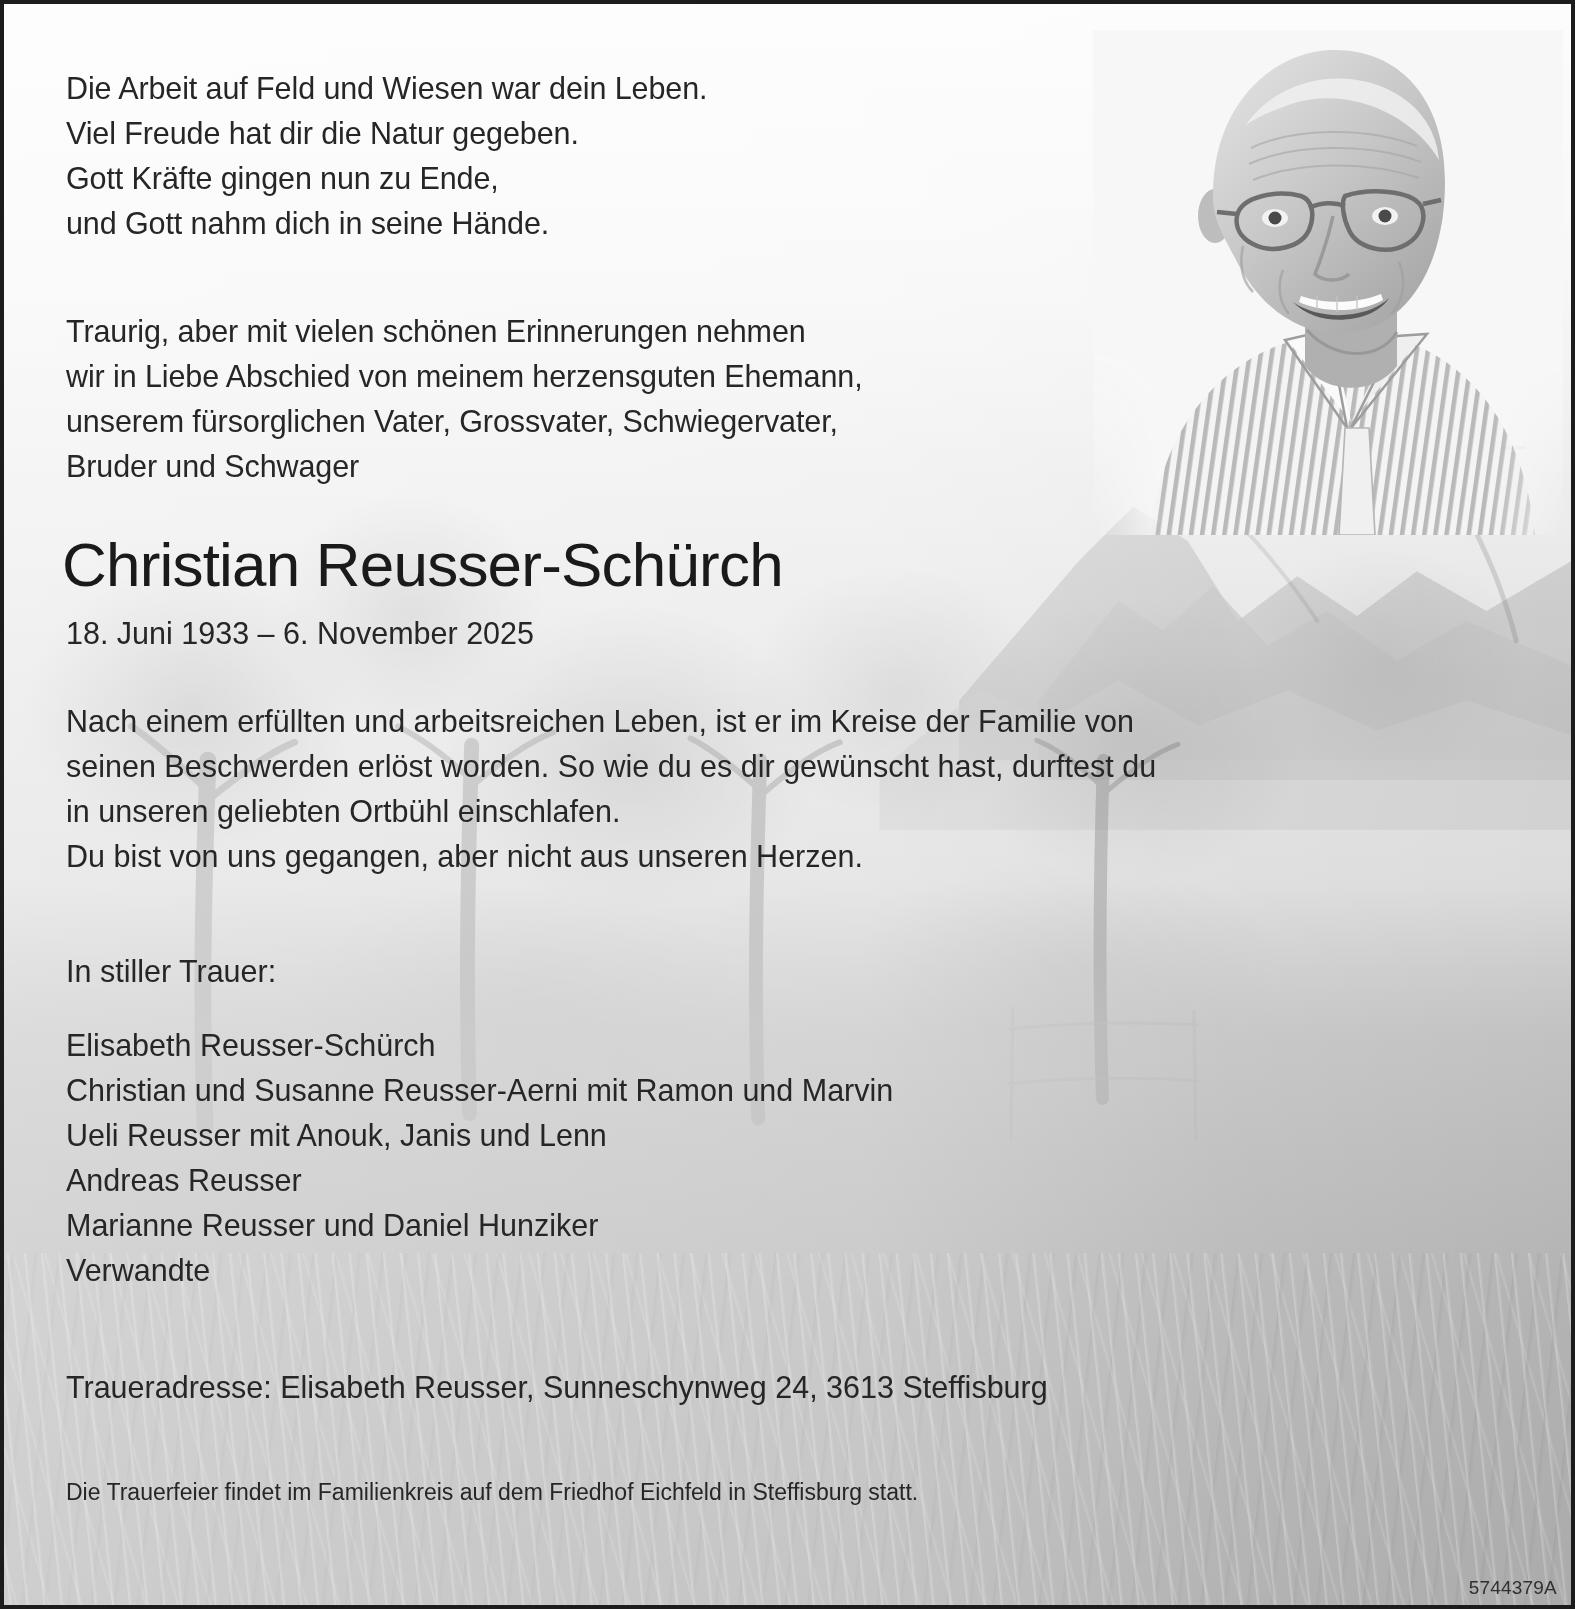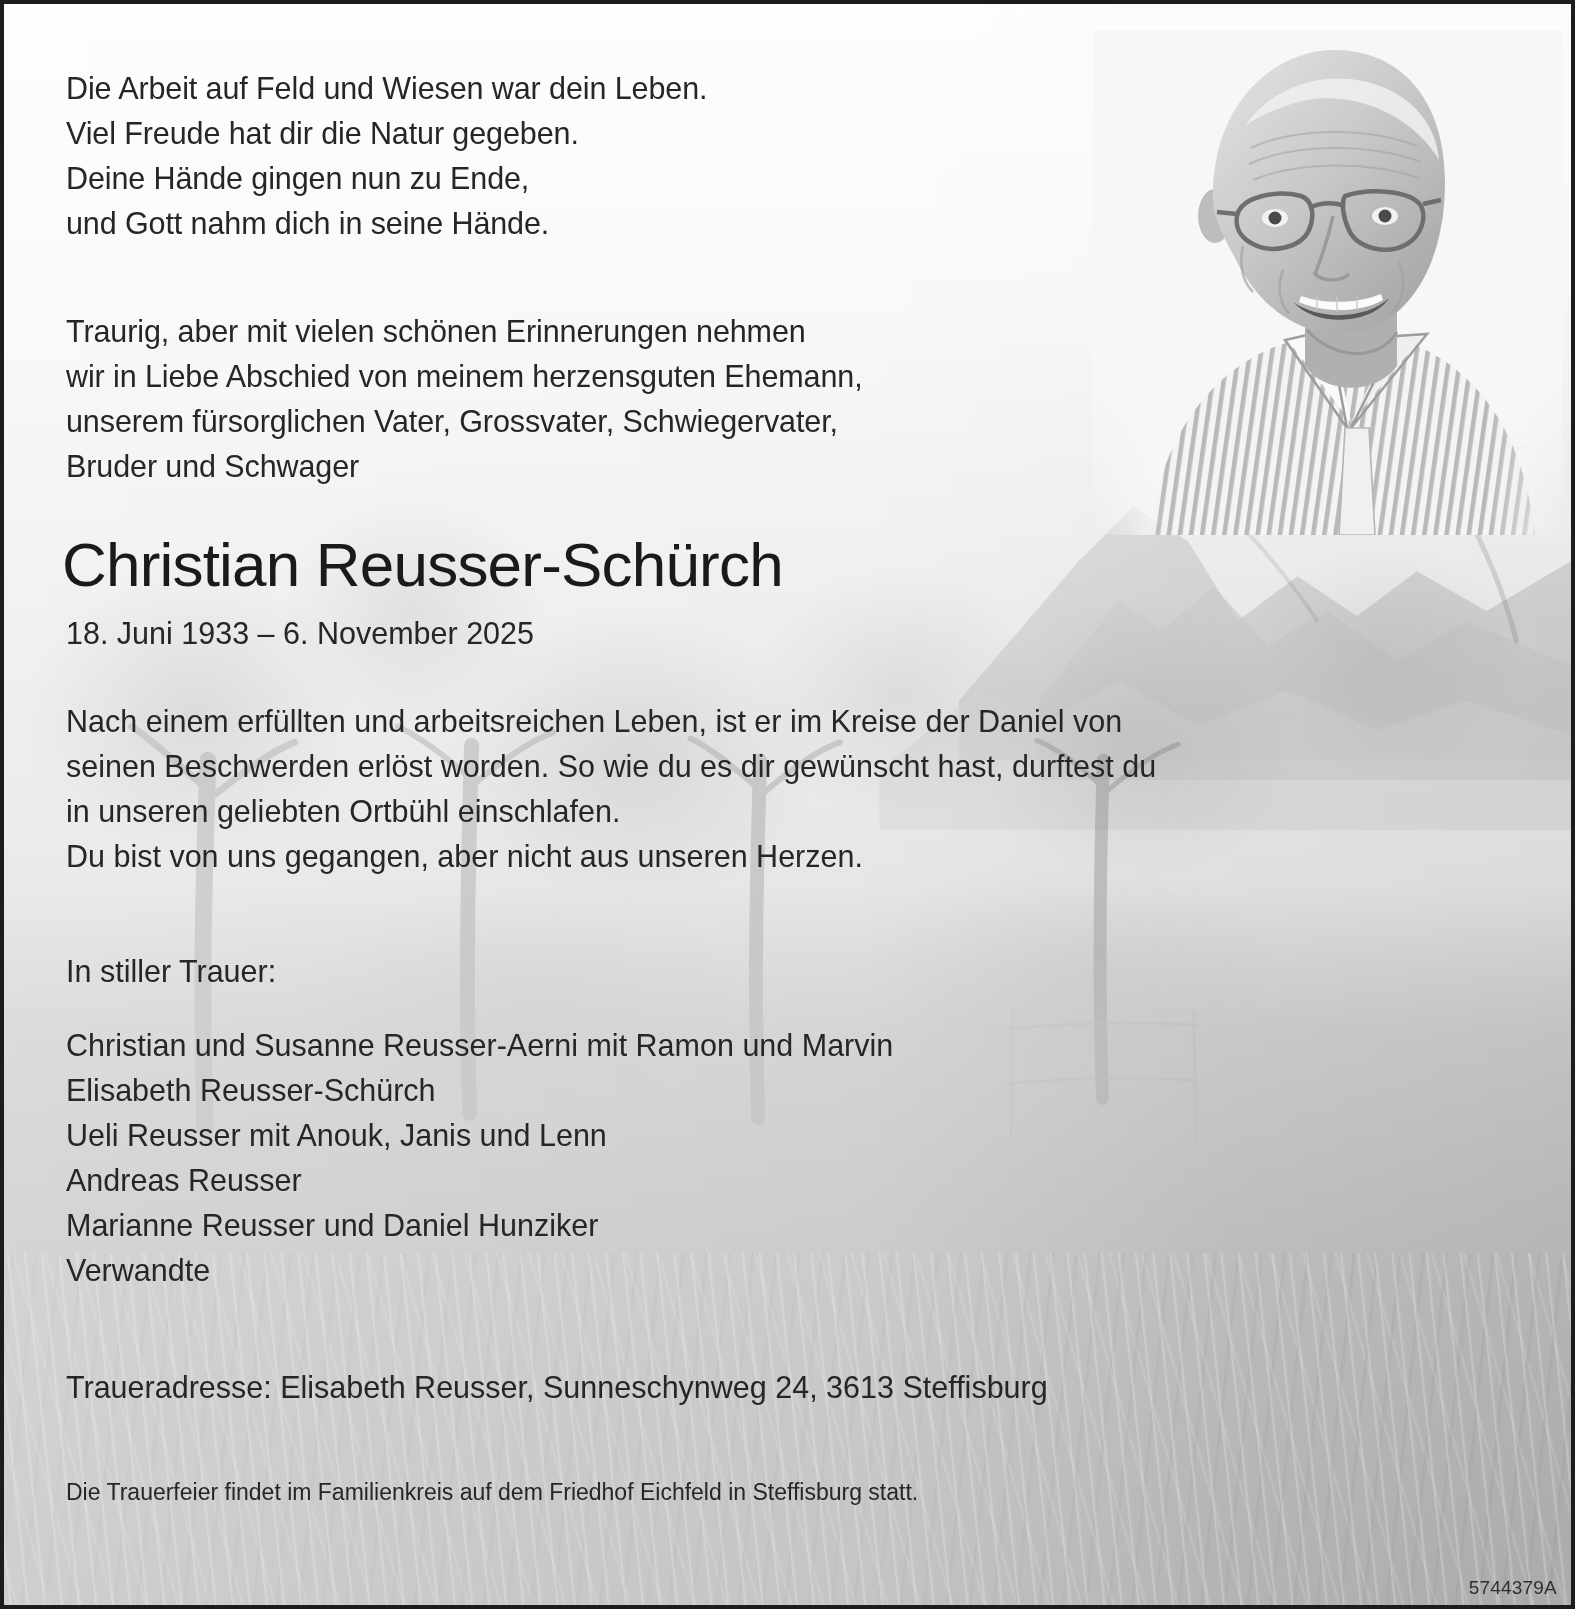--- a/index.html
+++ b/index.html
@@ -321,46 +321,46 @@
         </g>
       </g>
     </svg>
   </div>
 
   <div class="content">
 
     <div class="verse">
       <div>Die Arbeit auf Feld und Wiesen war dein Leben.</div>
       <div>Viel Freude hat dir die Natur gegeben.</div>
-      <div>Deine Hände gingen nun zu Ende,</div>
+      <div>Gott Kräfte gingen nun zu Ende,</div>
       <div>und Gott nahm dich in seine Hände.</div>
     </div>
 
     <div class="intro">
       <div>Traurig, aber mit vielen schönen Erinnerungen nehmen</div>
       <div>wir in Liebe Abschied von meinem herzensguten Ehemann,</div>
       <div>unserem fürsorglichen Vater, Grossvater, Schwiegervater,</div>
       <div>Bruder und Schwager</div>
     </div>
 
     <h1 class="deceased-name">Christian Reusser-Schürch</h1>
     <div class="dates">18. Juni 1933 – 6. November 2025</div>
 
     <div class="eulogy">
-      <div>Nach einem erfüllten und arbeitsreichen Leben, ist er im Kreise der Daniel von</div>
+      <div>Nach einem erfüllten und arbeitsreichen Leben, ist er im Kreise der Familie von</div>
       <div>seinen Beschwerden erlöst worden. So wie du es dir gewünscht hast, durftest du</div>
       <div>in unseren geliebten Ortbühl einschlafen.</div>
       <div>Du bist von uns gegangen, aber nicht aus unseren Herzen.</div>
     </div>
 
     <div class="mourners-label">In stiller Trauer:</div>
 
     <ul class="mourners-list">
+      <li>Elisabeth Reusser-Schürch</li>
       <li>Christian und Susanne Reusser-Aerni mit Ramon und Marvin</li>
-      <li>Elisabeth Reusser-Schürch</li>
       <li>Ueli Reusser mit Anouk, Janis und Lenn</li>
       <li>Andreas Reusser</li>
       <li>Marianne Reusser und Daniel Hunziker</li>
       <li>Verwandte</li>
     </ul>
 
     <div class="address">Traueradresse: Elisabeth Reusser, Sunneschynweg 24, 3613 Steffisburg</div>
     <div class="ceremony">Die Trauerfeier findet im Familienkreis auf dem Friedhof Eichfeld in Steffisburg statt.</div>
   </div>
 

